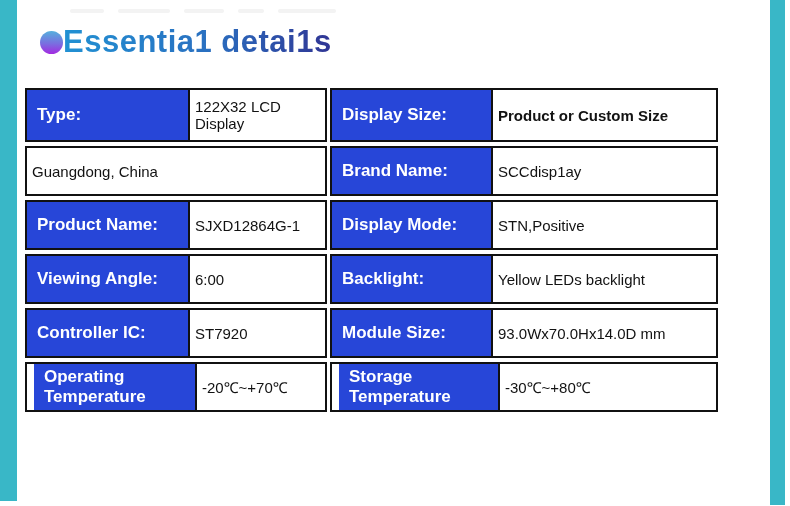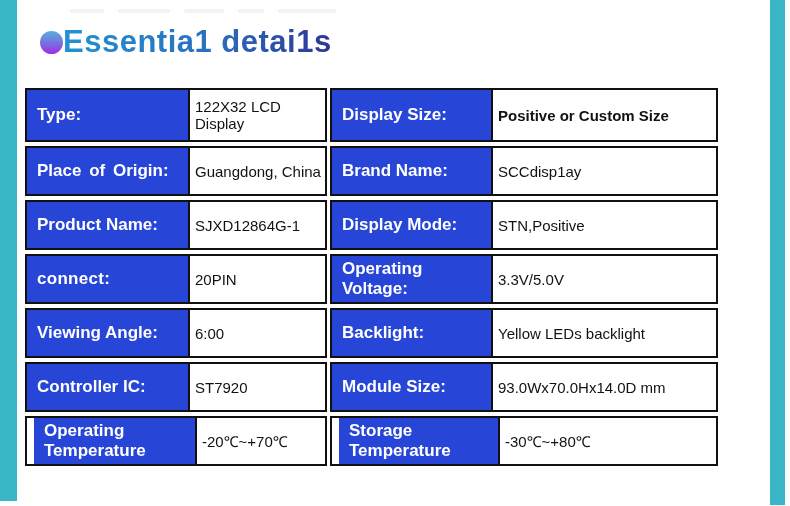--- a/index.html
+++ b/index.html
@@ -88,56 +88,45 @@
 
   <div class="spec-table">
 
     <div class="row first">
       <div class="pair pleft">
         <div class="cell label">Type:</div>
         <div class="cell value v16">122X32 LCD Display</div>
       </div>
       <div class="pair pright">
         <div class="cell label">Display Size:</div>
-        <div class="cell value vb14">Positive or Custom Size</div>
+        <div class="cell value vb14">Product or Custom Size</div>
       </div>
     </div>
 
     <div class="row">
       <div class="pair pleft">
-        <div class="cell label ws">Place of Origin:</div>
         <div class="cell value v16">Guangdong, China</div>
       </div>
       <div class="pair pright">
         <div class="cell label">Brand Name:</div>
         <div class="cell value v16">SCCdisp1ay</div>
       </div>
     </div>
 
     <div class="row">
       <div class="pair pleft">
         <div class="cell label">Product Name:</div>
         <div class="cell value">SJXD12864G-1</div>
       </div>
       <div class="pair pright">
         <div class="cell label">Display Mode:</div>
         <div class="cell value v14">STN,Positive</div>
       </div>
     </div>
 
-    <div class="row">
-      <div class="pair pleft">
-        <div class="cell label f21">connect:</div>
-        <div class="cell value">20PIN</div>
-      </div>
-      <div class="pair pright">
-        <div class="cell label f16">Operating Voltage:</div>
-        <div class="cell value">3.3V/5.0V</div>
-      </div>
-    </div>
 
     <div class="row">
       <div class="pair pleft">
         <div class="cell label f16">Viewing Angle:</div>
         <div class="cell value">6:00</div>
       </div>
       <div class="pair pright">
         <div class="cell label f16">Backlight:</div>
         <div class="cell value v16">Yellow LEDs backlight</div>
       </div>

